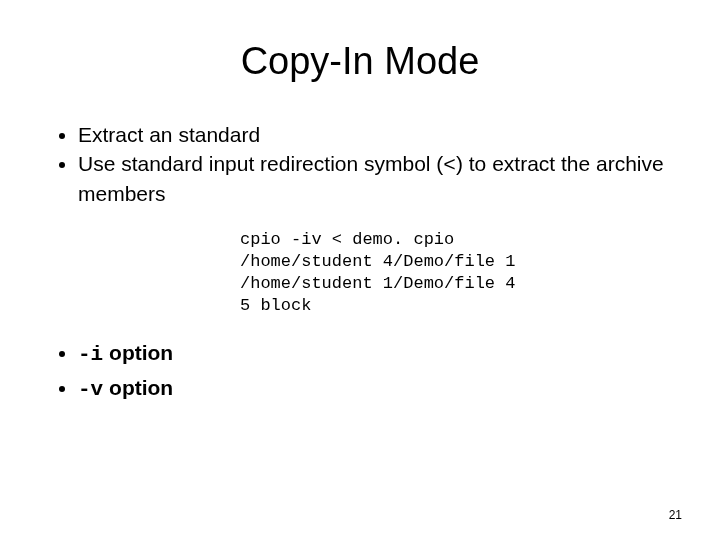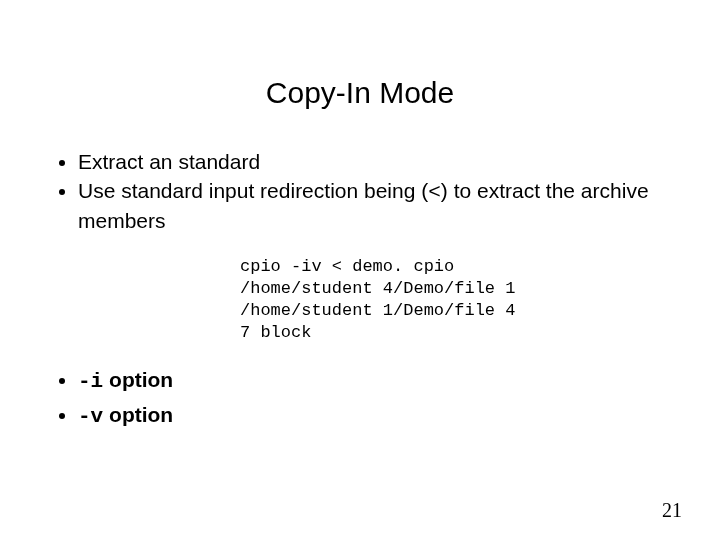--- a/index.html
+++ b/index.html
@@ -7,24 +7,23 @@
     width: 720px;
     height: 540px;
     background: #fff;
     font-family: Arial, Helvetica, sans-serif;
     color: #000;
     position: relative;
     padding: 40px 50px 30px 50px;
   }
   .title {
     text-align: center;
-    font-size: 30px;
+    font-size: 38px;
     font-weight: normal;
     margin-bottom: 38px;
-    margin-top: 36px;
   }
   ul.top {
     list-style: disc;
     padding-left: 28px;
     font-size: 21px;
     line-height: 1.3;
   }
   ul.top > li { margin-bottom: 2px; }
   .code-block {
     font-family: "Courier New", Courier, monospace;
@@ -47,40 +46,39 @@
     margin-top: 2px;
   }
   ul.sub > li::before {
     content: "– ";
   }
   .mono { font-family: "Courier New", Courier, monospace; }
   .pagenum {
     position: absolute;
     bottom: 18px;
     right: 38px;
-    font-size: 20px;
-    font-family: Liberation Serif, serif;
+    font-size: 12px;
   }
 </style>
 </head>
 <body>
 
 <h1 class="title">Copy-In Mode</h1>
 
 <ul class="top">
   <li>Extract an standard</li>
   <li>
-    <span>Use standard input redirection being (</span><span class="mono">&lt;</span><span>) to extract the archive members</span>
+    <span>Use standard input redirection symbol (</span><span class="mono">&lt;</span><span>) to extract the archive members</span>
   </li>
 </ul>
 
 <div class="code-block"><span>cpio -iv &lt; demo. cpio</span>
 <span>/home/student 4/Demo/file 1</span>
 <span>/home/student 1/Demo/file 4</span>
-<span>7 block</span></div>
+<span>5 block</span></div>
 
 <ul class="opts">
   <li>
     <span class="mono">-i</span><span> option</span>
   </li>
   <li>
     <span class="mono">-v</span><span> option</span>
   </li>
 </ul>
 

